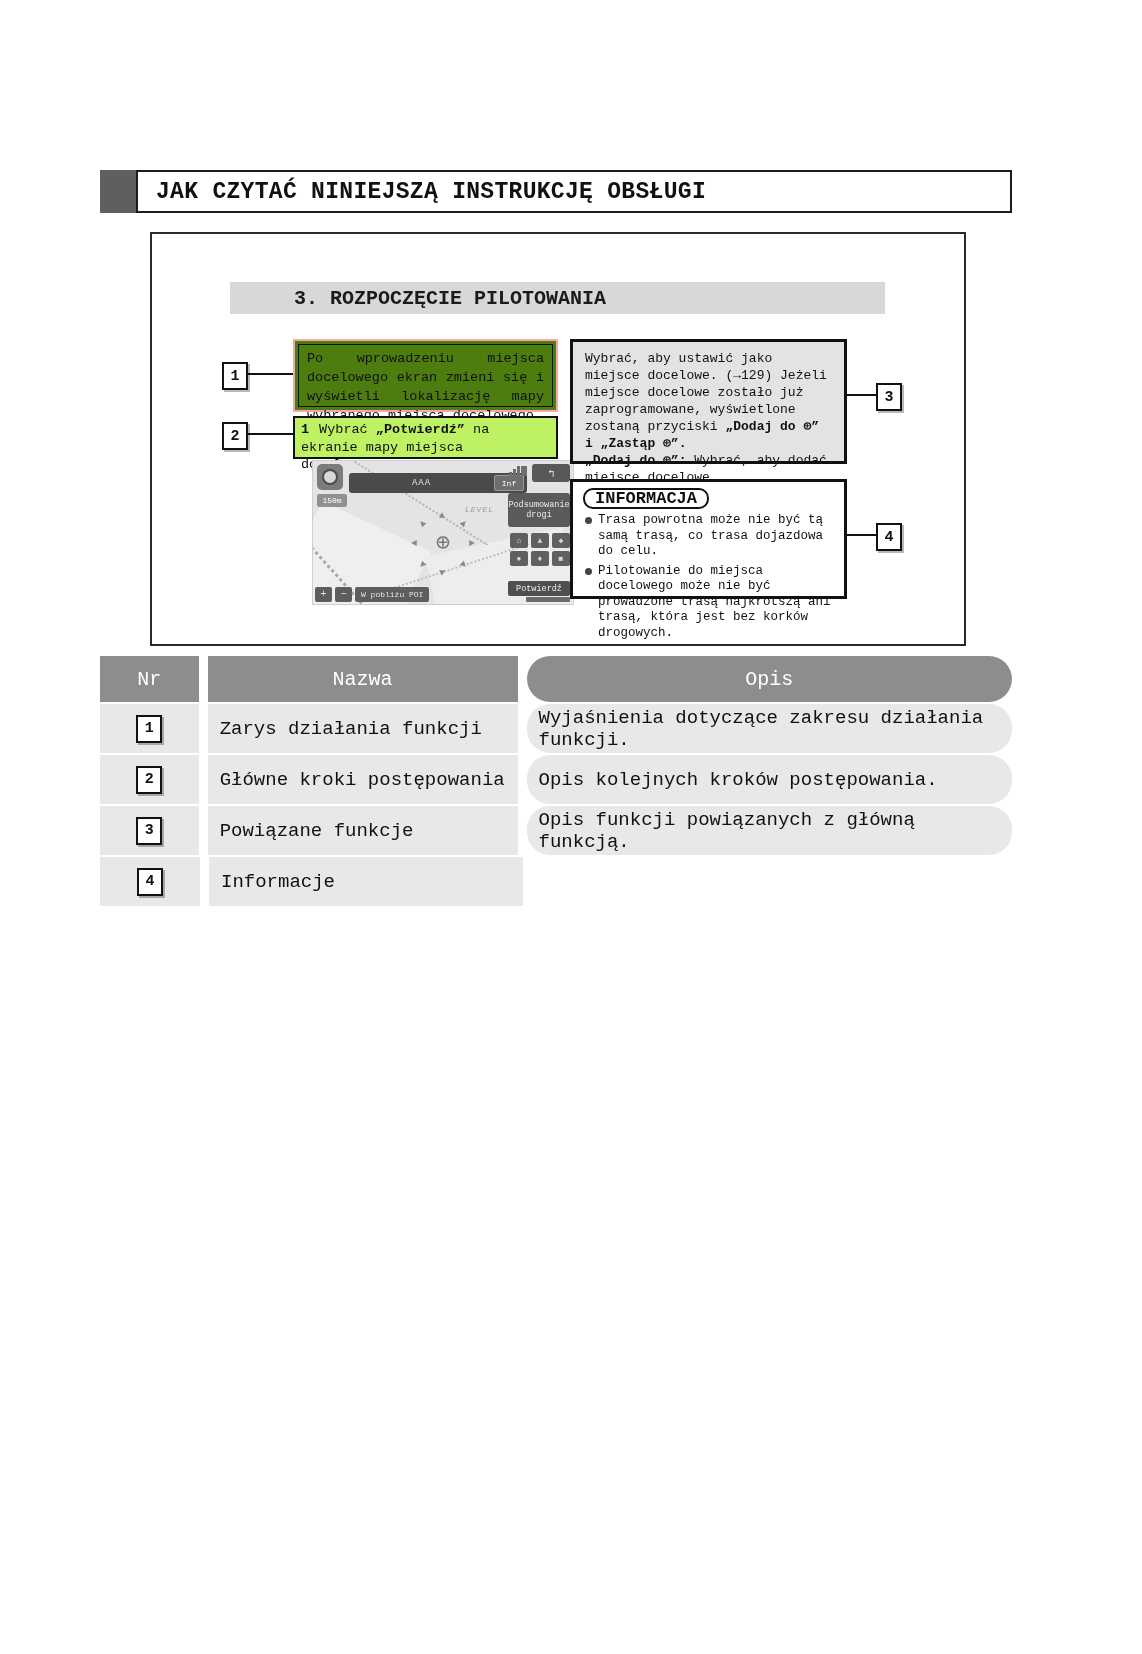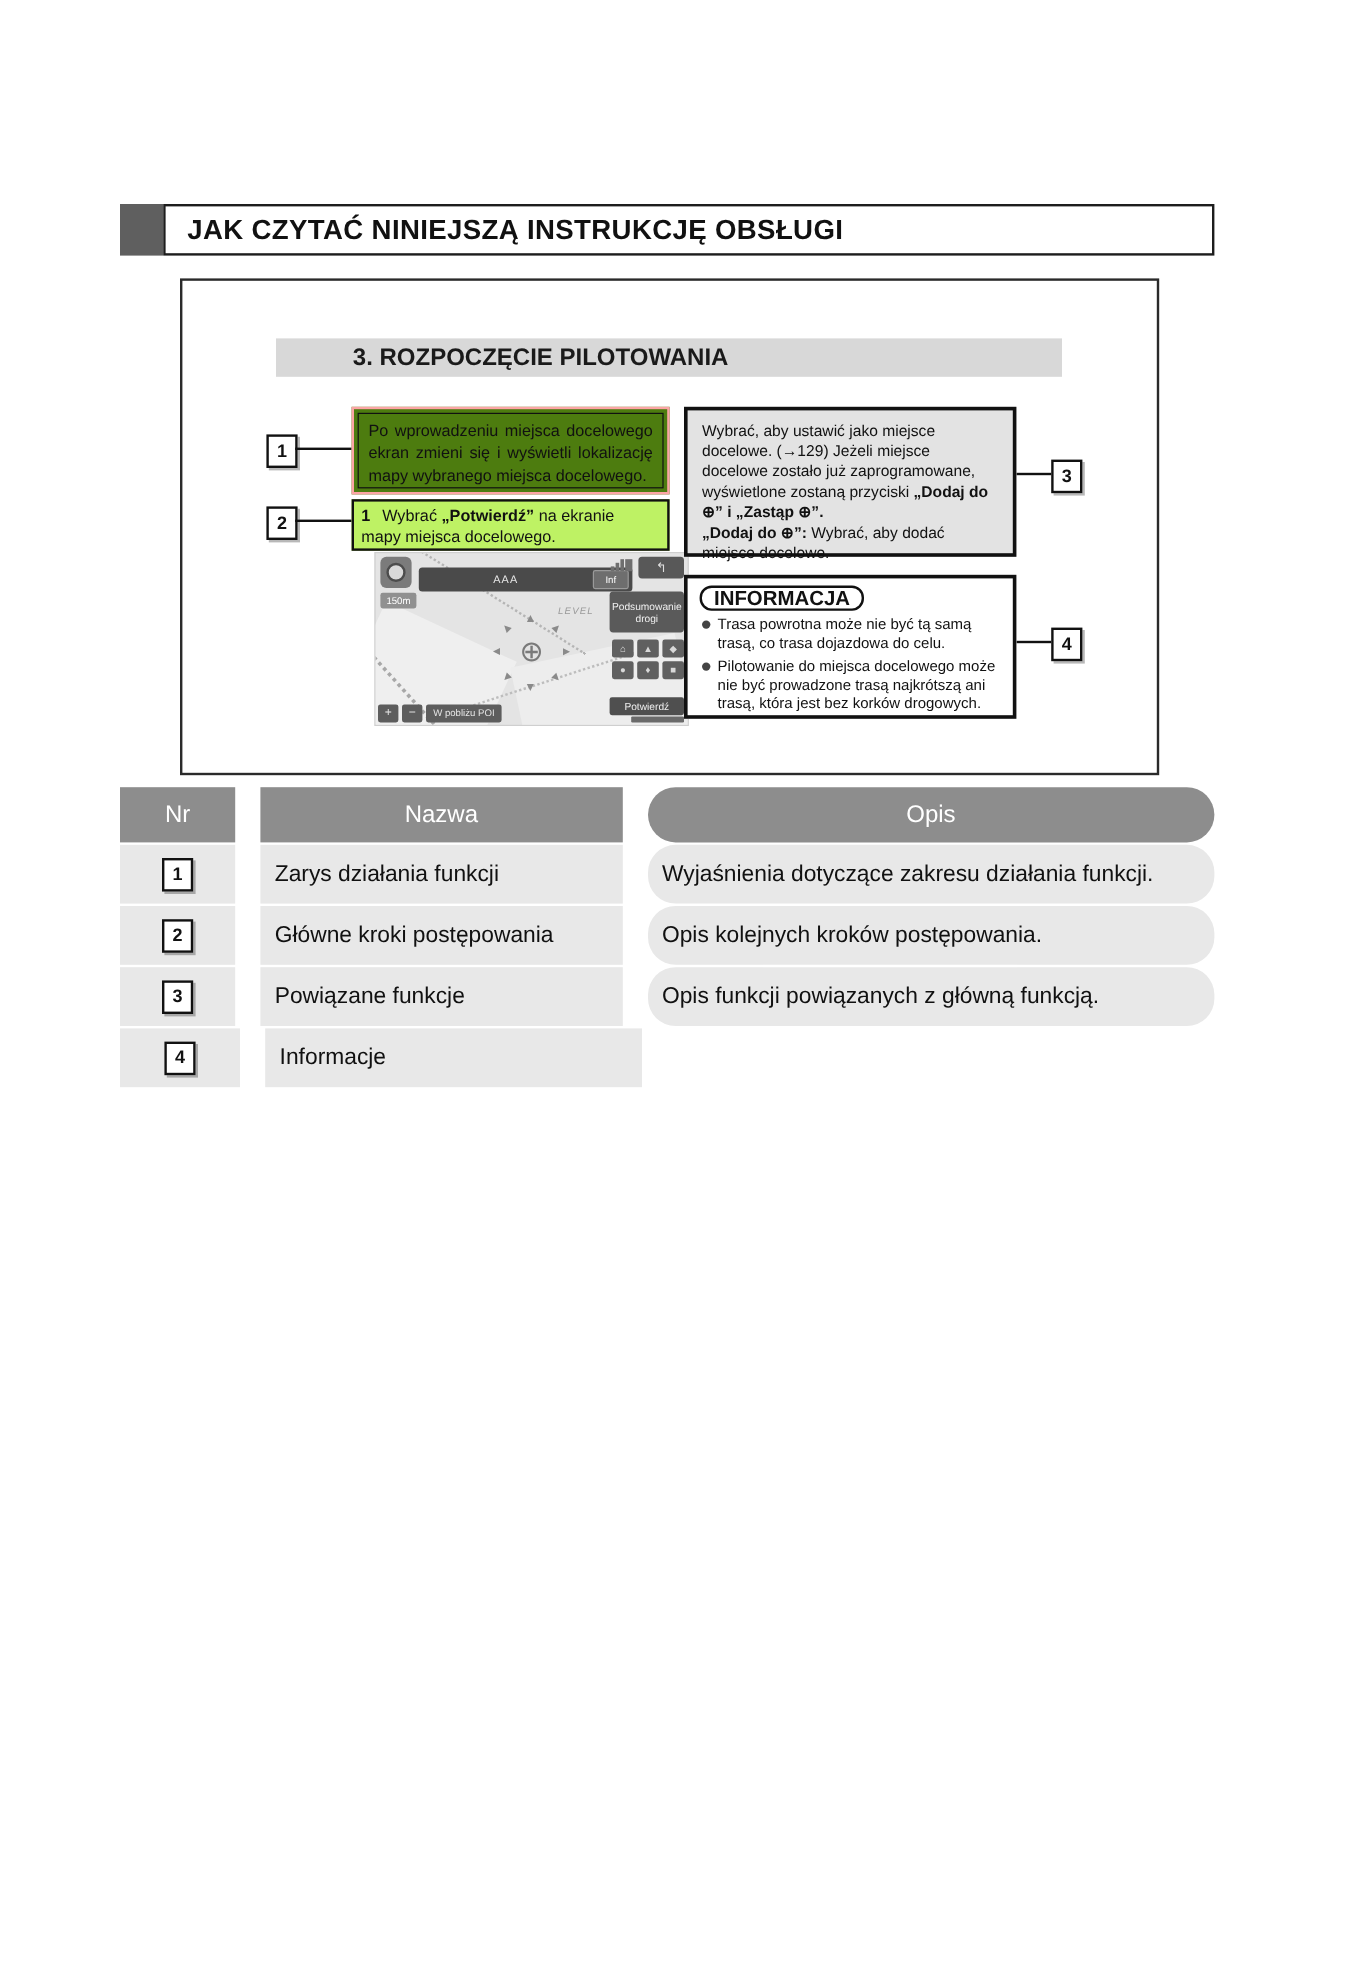--- a/index.html
+++ b/index.html
@@ -1,17 +1,17 @@
 <!DOCTYPE html>
 <html><head>
 <meta charset="utf-8">
 <style>
   html,body{margin:0;padding:0;background:#fff;}
   .page{position:relative;width:1142px;height:1404px;background:#ffffff;overflow:hidden;
-        font-family:Liberation Sans, sans-serif;color:#111;}
+        font-family:Liberation Mono, monospace;color:#111;}
   .abs{position:absolute;}
 
   
   .hdr{left:100px;top:170px;width:912px;height:43px;display:flex;}
   .hdr-square{width:36px;height:43px;background:#5f5f5f;}
   .hdr-box{flex:1;border:2px solid #1d1d1d;background:#fff;display:flex;align-items:center;
            padding-left:18px;font-size:23px;font-weight:700;letter-spacing:.3px;}
 
   
   .figure{left:150px;top:232px;width:812px;height:410px;border:2px solid #2a2a2a;background:#fff;}
@@ -79,21 +79,21 @@
                display:flex;align-items:center;justify-content:center;}
   .map-poi-btn{height:15px;background:#5d5d5d;color:#e5e5e5;font-size:8px;border-radius:2px;
                display:flex;align-items:center;justify-content:center;padding:0 6px;}
   .map-confirm-wrap{right:3px;bottom:2px;display:flex;flex-direction:column;align-items:flex-end;gap:1px;}
   .map-confirm{width:62px;height:15px;background:#4f4f4f;color:#efefef;font-size:8.5px;border-radius:2px;
                display:flex;align-items:center;justify-content:center;}
   .map-strip{width:44px;height:5px;background:#6a6a6a;border-radius:1px;}
 
   
   .tbl{left:100px;top:656px;width:912px;}
-  .trow{display:flex;gap:21px;margin-bottom:2px;}
+  .trow{display:flex;gap:9px;margin-bottom:2px;}
   .th{background:#8d8d8d;color:#fff;font-size:20px;height:46px;display:flex;align-items:center;justify-content:center;}
   .td{background:#e8e8e8;height:49px;display:flex;align-items:center;font-size:19px;}
   .c-nr{width:100px;justify-content:center;}
   .c-nazwa{width:314px;}
   .c-opis{width:492px;border-radius:23px;}
   .td.c-nazwa,.td.c-opis{padding-left:12px;box-sizing:border-box;}
 
   .pagenum{left:998px;top:1541px;font-size:18px;}
 </style>
 </head>

